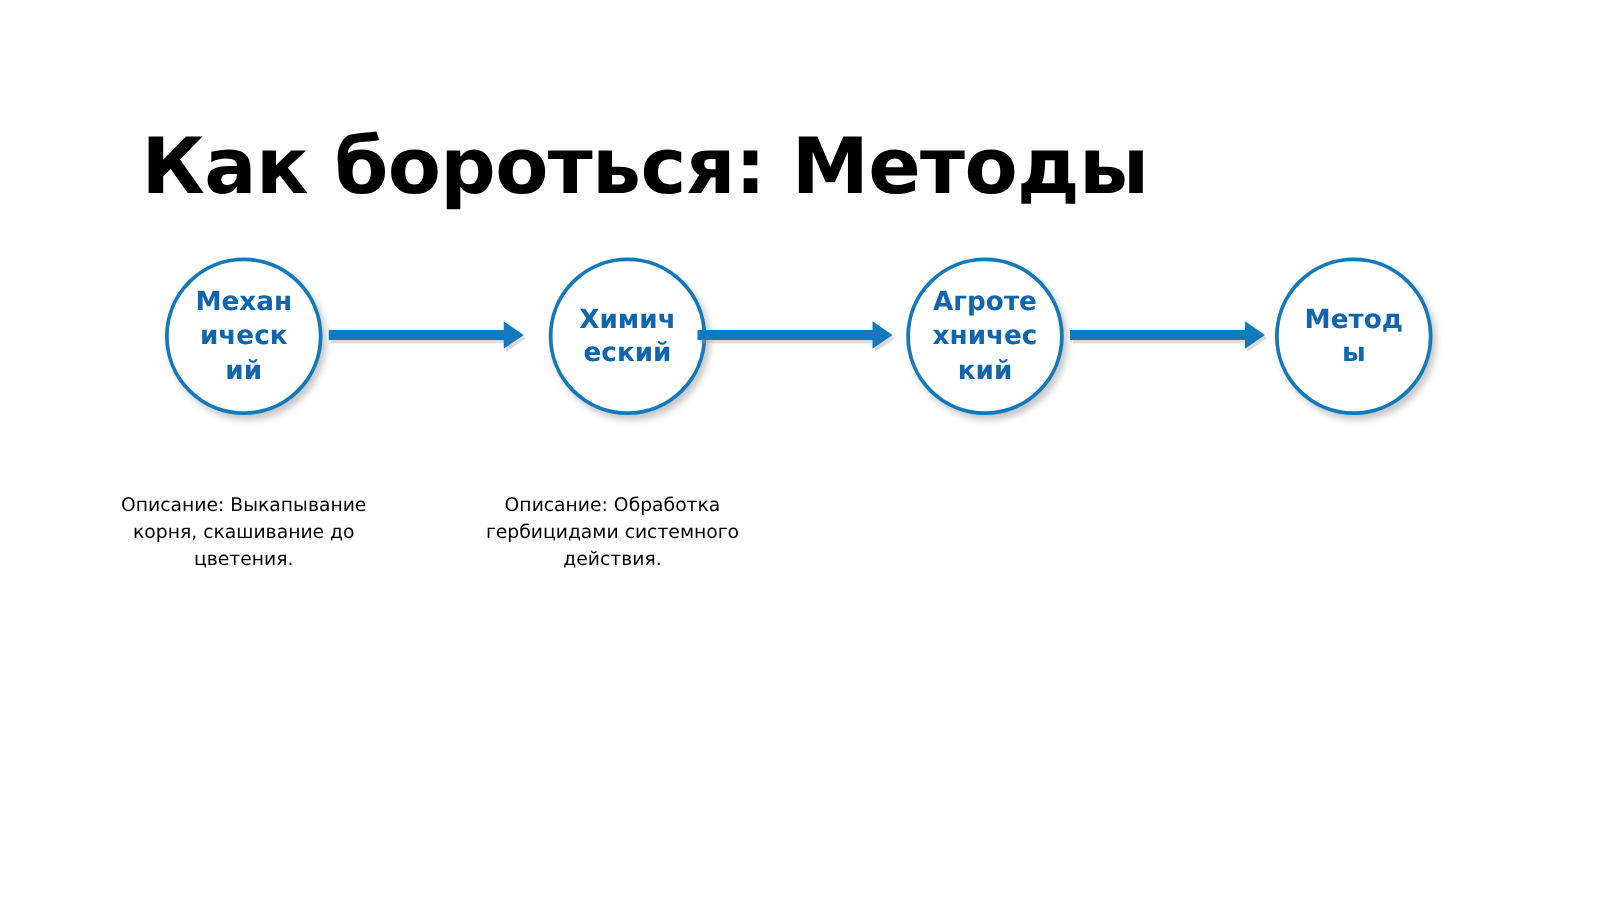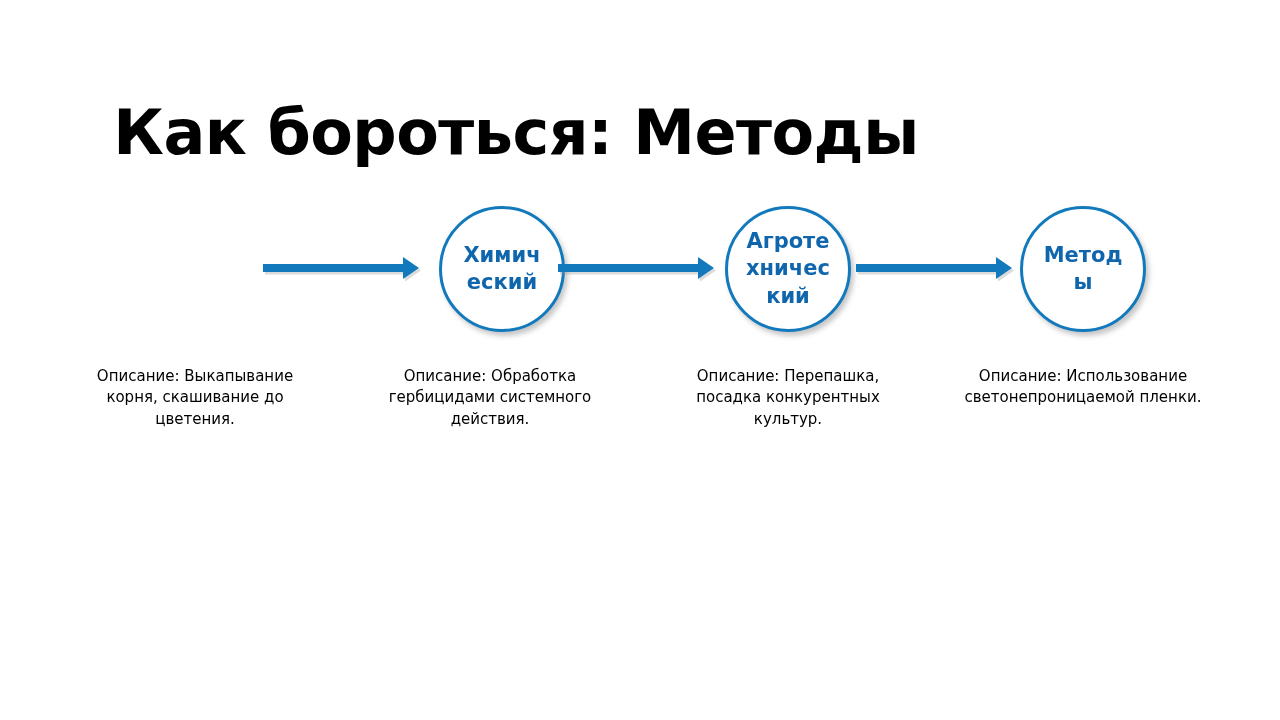--- a/index.html
+++ b/index.html
@@ -82,29 +82,33 @@
   .caption {
     position: absolute;
     width: 250px;
     margin-left: -125px;
     text-align: center;
     font-family: "DejaVu Sans", "Liberation Sans", sans-serif;
     font-size: 15px;
     font-weight: normal;
     color: #000000;
     line-height: 1.42;
+    margin-top: 28px;
   }
 </style>
 </head>
 <body>
 
 <h1 class="slide-title">Как бороться: Методы</h1>
 
 <div class="diagram">
 
+  <div class="node" style="left:195px; top:269px;">
+    <span class="node-label">Механический</span>
+  </div>
 
   <div class="node" style="left:502px; top:269px;">
     <span class="node-label">Химический</span>
   </div>
 
   <div class="node" style="left:788px; top:269px;">
     <span class="node-label">Агротехнический</span>
   </div>
 
   <div class="node" style="left:1083px; top:269px;">
@@ -135,17 +139,15 @@
         <path d="M0 7 H140 V0 L156 11 L140 22 V15 H0 Z" fill="#999999"></path>
       </g>
       <path d="M0 7 H140 V0 L156 11 L140 22 V15 H0 Z" fill="#1379bd"></path>
     </svg>
   </div>
 
   <div class="caption" style="left:195px; top:366px;">Описание: Выкапывание корня, скашивание до цветения.</div>
 
   <div class="caption" style="left:490px; top:366px;">Описание: Обработка гербицидами системного действия.</div>
 
-  <div class="caption" style="left:788px; top:366px;">Описание: Перепашка, посадка конкурентных культур.</div>
 
-  <div class="caption" style="left:1083px; top:366px; width:270px; margin-left:-135px;">Описание: Использование светонепроницаемой пленки.</div>
 
 </div>
 
 </body></html>

